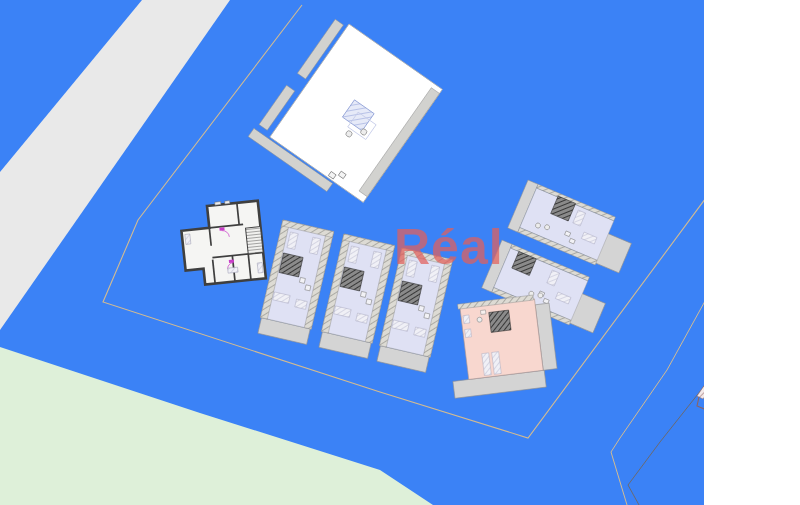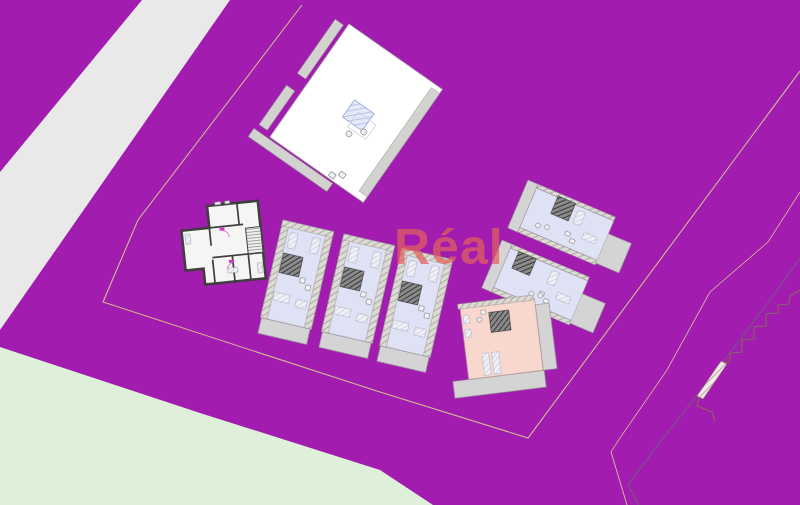--- a/index.html
+++ b/index.html
@@ -1,16 +1,16 @@
 <!DOCTYPE html>
 <html><head>
 <meta charset="utf-8">
 <style>
   html,body{margin:0;padding:0;background:#ffffff;}
-  .stage{position:relative;width:800px;height:505px;overflow:hidden;background:#a21caf;
+  .stage{position:relative;width:704px;height:505px;overflow:hidden;background:#3b82f6;
          font-family:"Liberation Sans", sans-serif;}
   svg{display:block;}
   text.watermark{font-family:"Liberation Sans", sans-serif;font-weight:bold;
                  font-size:50px;letter-spacing:1px;opacity:0.72;}
 </style>
 </head>
 <body>
 
 <div class="stage">
 <svg width="800" height="505" viewBox="0 0 800 505">

